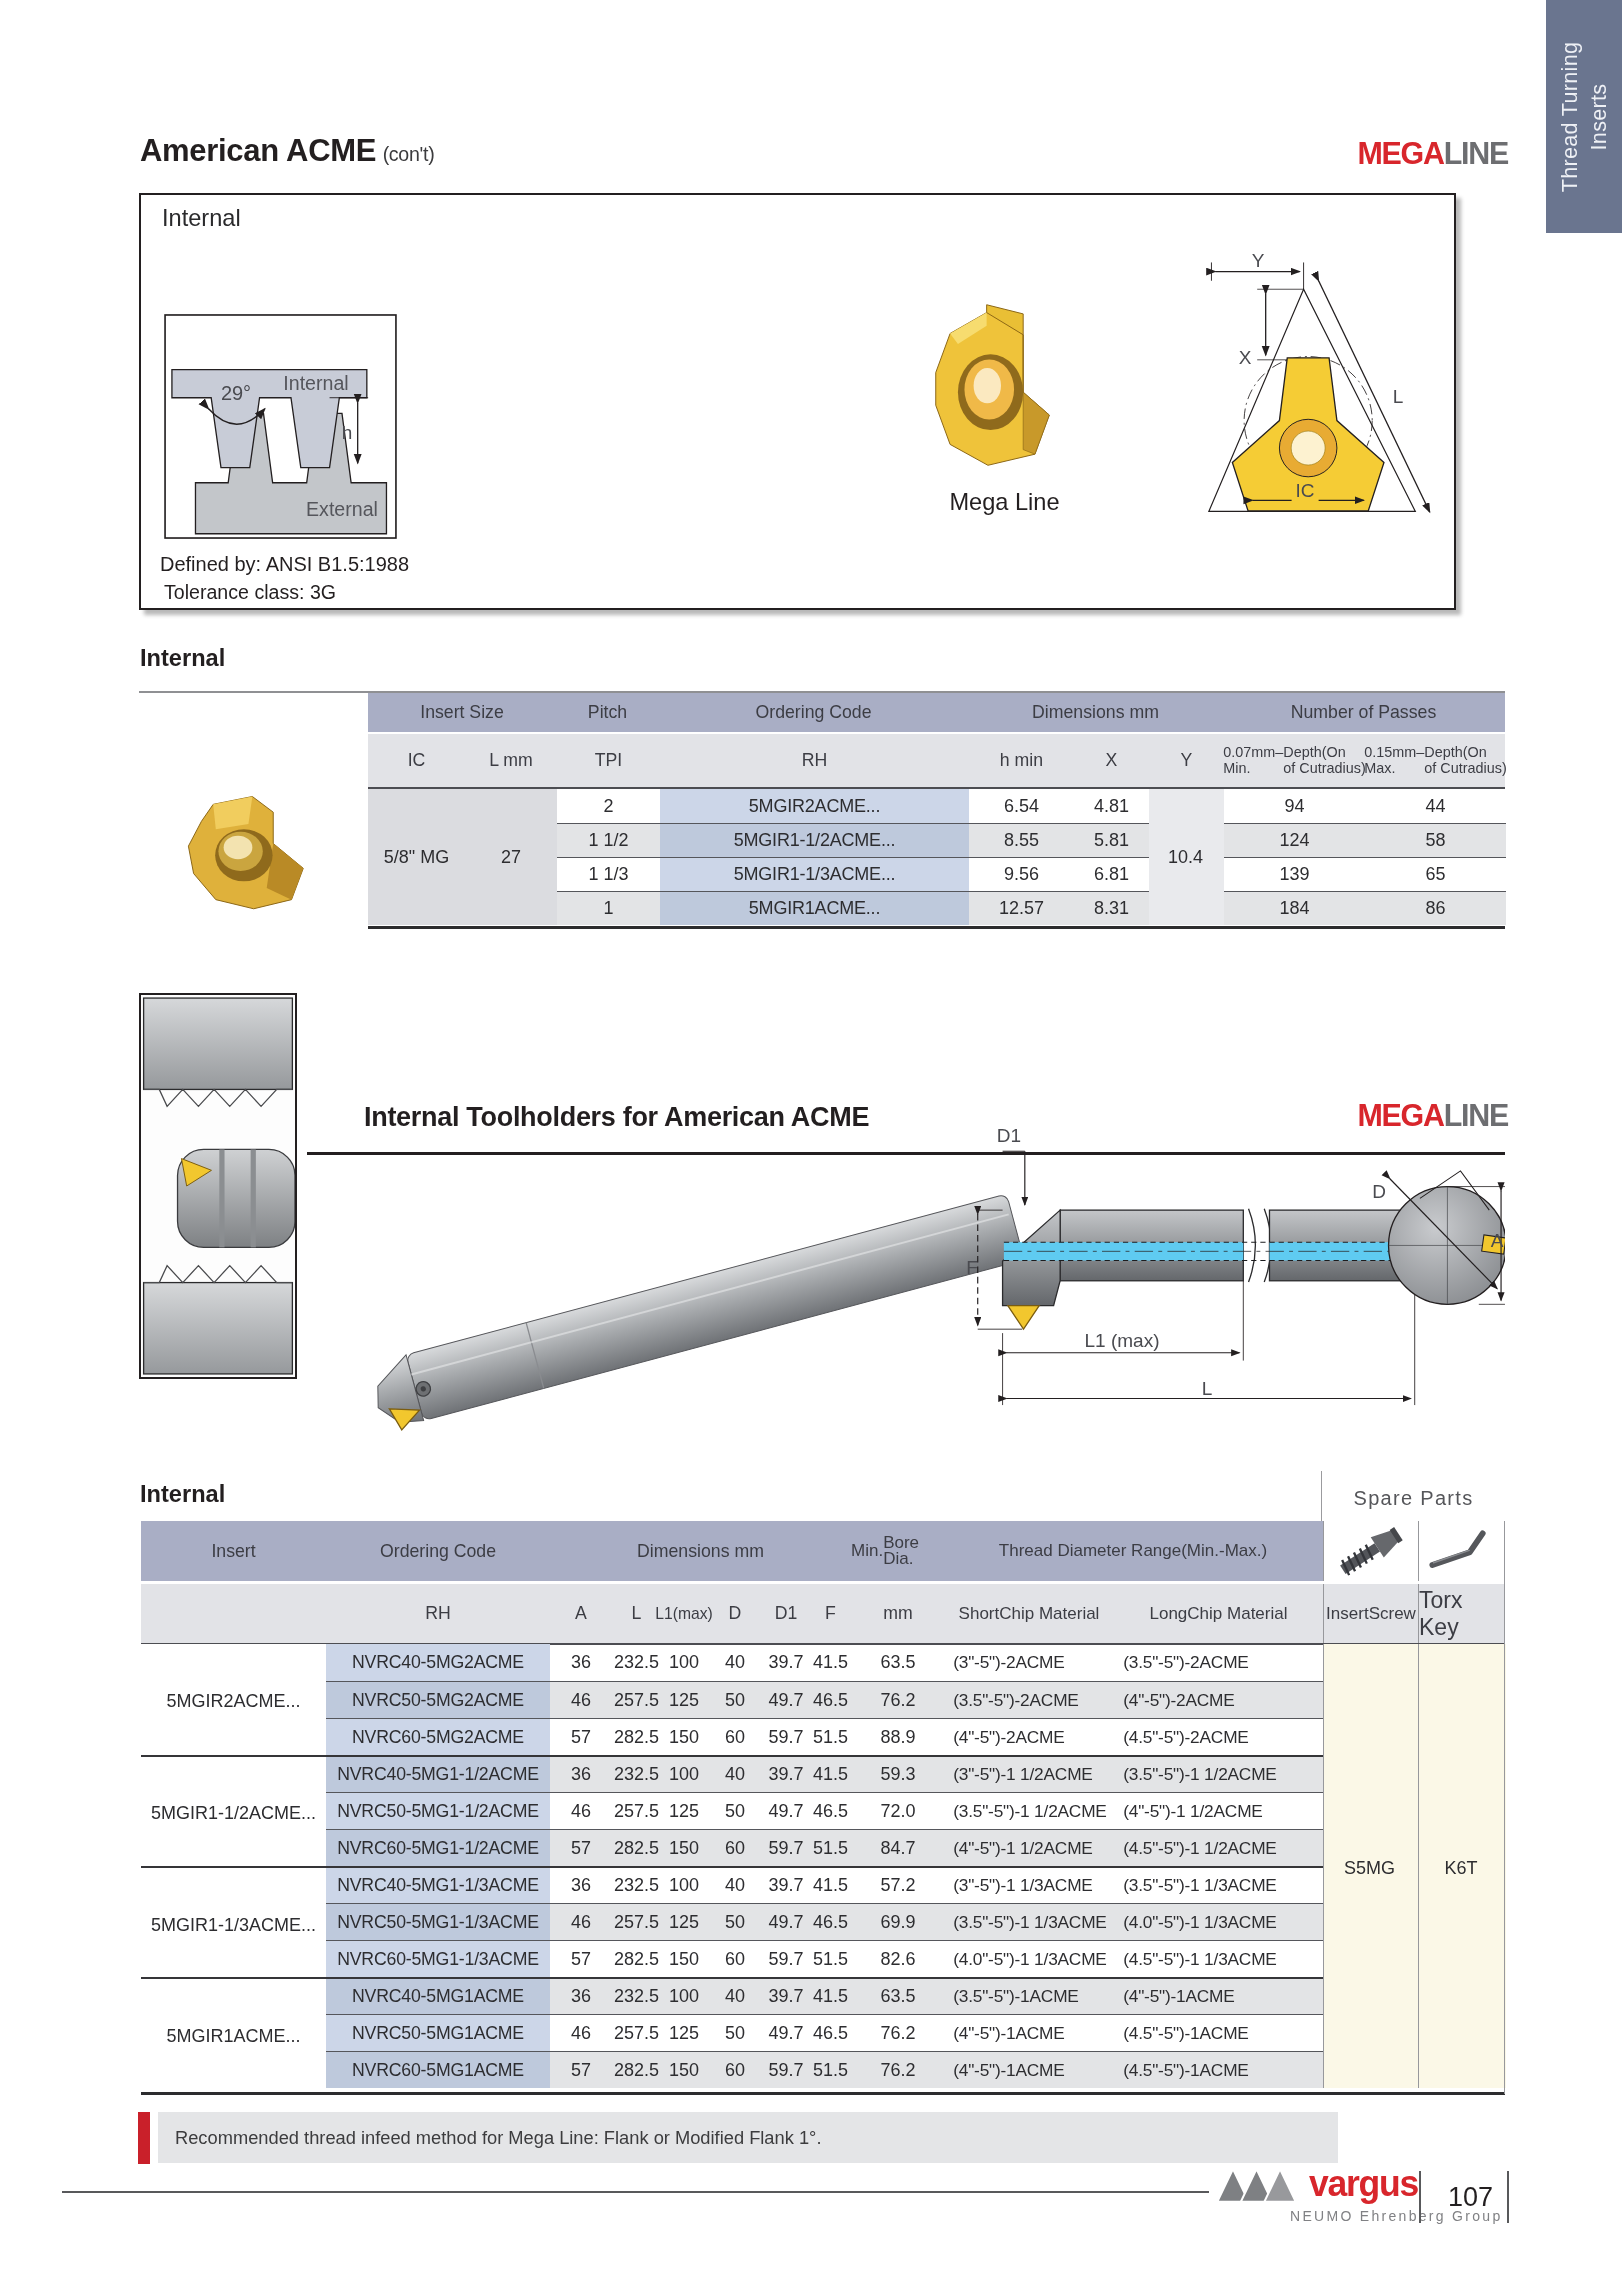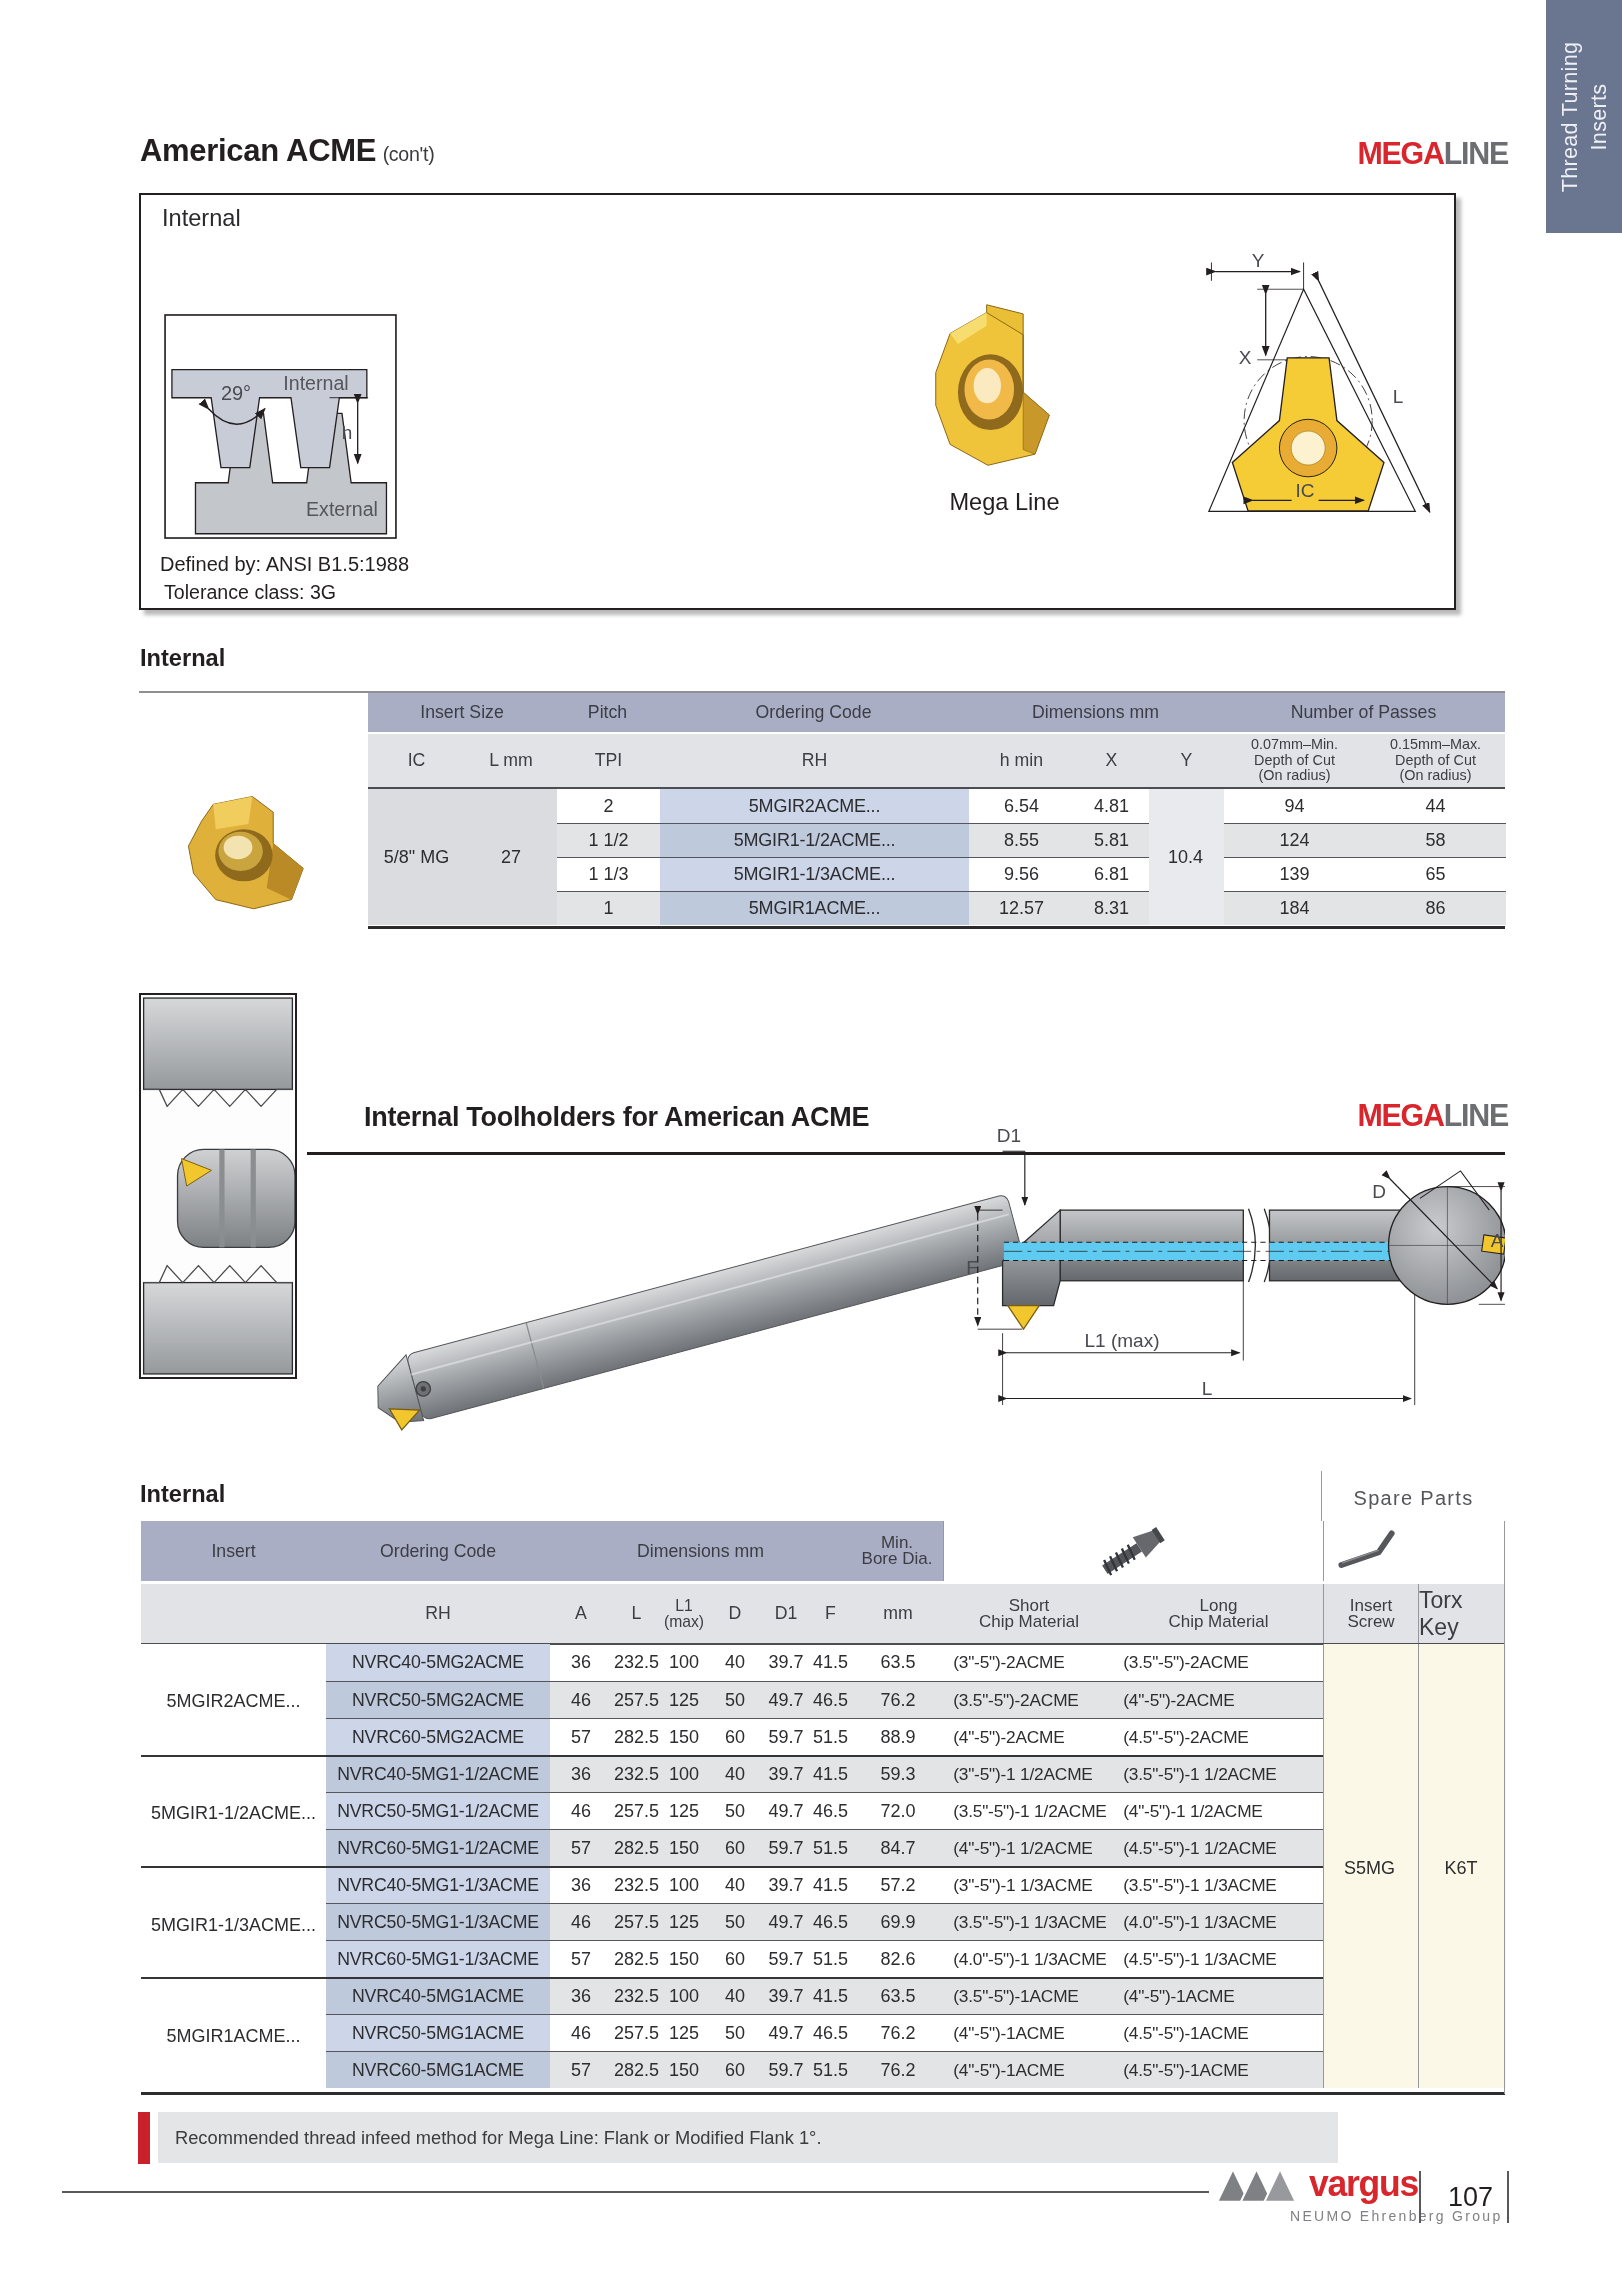--- a/index.html
+++ b/index.html
@@ -19,21 +19,21 @@
   .box1{left:139px;top:193px;width:1317px;height:417px;border:2px solid #231f20;background:#fff;box-shadow:4.6px 4.6px 3.9px rgba(0,0,0,.28)}
   .box1-heading{left:162px;top:205px;font-size:23.6px;color:#2a2a2c}
   .lbl{position:absolute;transform:translate(-50%,-50%);font-size:19px;color:#4a4b50;white-space:nowrap}
   .lbl.dk{color:#55565c}
   .defined{left:160px;top:553px;font-size:20px}
   .tolerance{left:164px;top:581px;font-size:19.6px}
   .mega-caption{left:926px;top:489px;width:157px;text-align:center;font-size:23.6px;font-weight:normal}
   
   .h1c{display:flex;align-items:center;justify-content:center;font-size:17.7px;color:#3c3d44}
   .h2c{display:flex;align-items:center;justify-content:center;font-size:17.7px;color:#3c3d44}
-  .ph{display:flex;flex-direction:column;align-items:center;justify-content:center;font-size:14.4px;line-height:15.7px;color:#3c3d44}
+  .ph{display:flex;flex-direction:row;align-items:center;justify-content:center;font-size:14.4px;line-height:15.7px;color:#3c3d44}
   .v{display:flex;align-items:center;justify-content:center;font-size:18px;color:#2d2d30}
   
   .t1-heading{left:140px;top:645px;font-size:23.6px;font-weight:bold}
   .t1-rule{left:139px;top:691px;width:1366px;height:2px;background:#8f9093}
   .t1h1{left:368px;top:693px;width:1137px;height:39px;display:grid;grid-template-columns:188px 103px 309px 255px 281px;background:#a9aec5}
   .t1h2{left:368px;top:732px;width:1137px;height:57px;display:grid;grid-template-columns:97px 92px 103px 309px 105px 75px 75px 141px 141px;background:#e2e3e7;border-top:2px solid #fff;border-bottom:2px solid #4c4d52}
   .t1data{left:368px;top:789px;width:1137px}
   .t1row{display:grid;grid-template-columns:97px 92px 103px 309px 105px 75px 75px 141px 141px;height:34px}
   .sp-ic{background:#dbdce0}
   .sp-y{background:#e9eaed}
@@ -374,20 +374,24 @@
 <div class="abs spare-label">Spare Parts</div>
 
 <div class="abs t2h1">
   <div class="h1c">Insert</div>
   <div class="h1c">Ordering Code</div>
   <div class="h1c">Dimensions mm</div>
   <div class="ph" style="font-size:17px">
     <span>Min.</span>
       <span>Bore Dia.</span>
   </div>
+  <div class="ph" style="font-size:17px">
+    <span>Thread Diameter Range</span>
+      <span>(Min.-Max.)</span>
+  </div>
   <div class="icon-cell ctr">
     <svg width="85" height="56" viewBox="0 0 145 92">
       <g transform="rotate(-33 72 46)">
         <rect x="14" y="38" width="70" height="17" fill="#53555a"></rect>
         <line x1="22" y1="32" x2="18" y2="60" stroke="#33353a" stroke-width="4"></line>
         <line x1="34" y1="32" x2="30" y2="60" stroke="#33353a" stroke-width="4"></line>
         <line x1="46" y1="32" x2="42" y2="60" stroke="#33353a" stroke-width="4"></line>
         <line x1="58" y1="32" x2="54" y2="60" stroke="#33353a" stroke-width="4"></line>
         <line x1="70" y1="32" x2="66" y2="60" stroke="#33353a" stroke-width="4"></line>
         <polygon points="84,26 122,36 122,57 84,67" fill="#66686c"></polygon>

